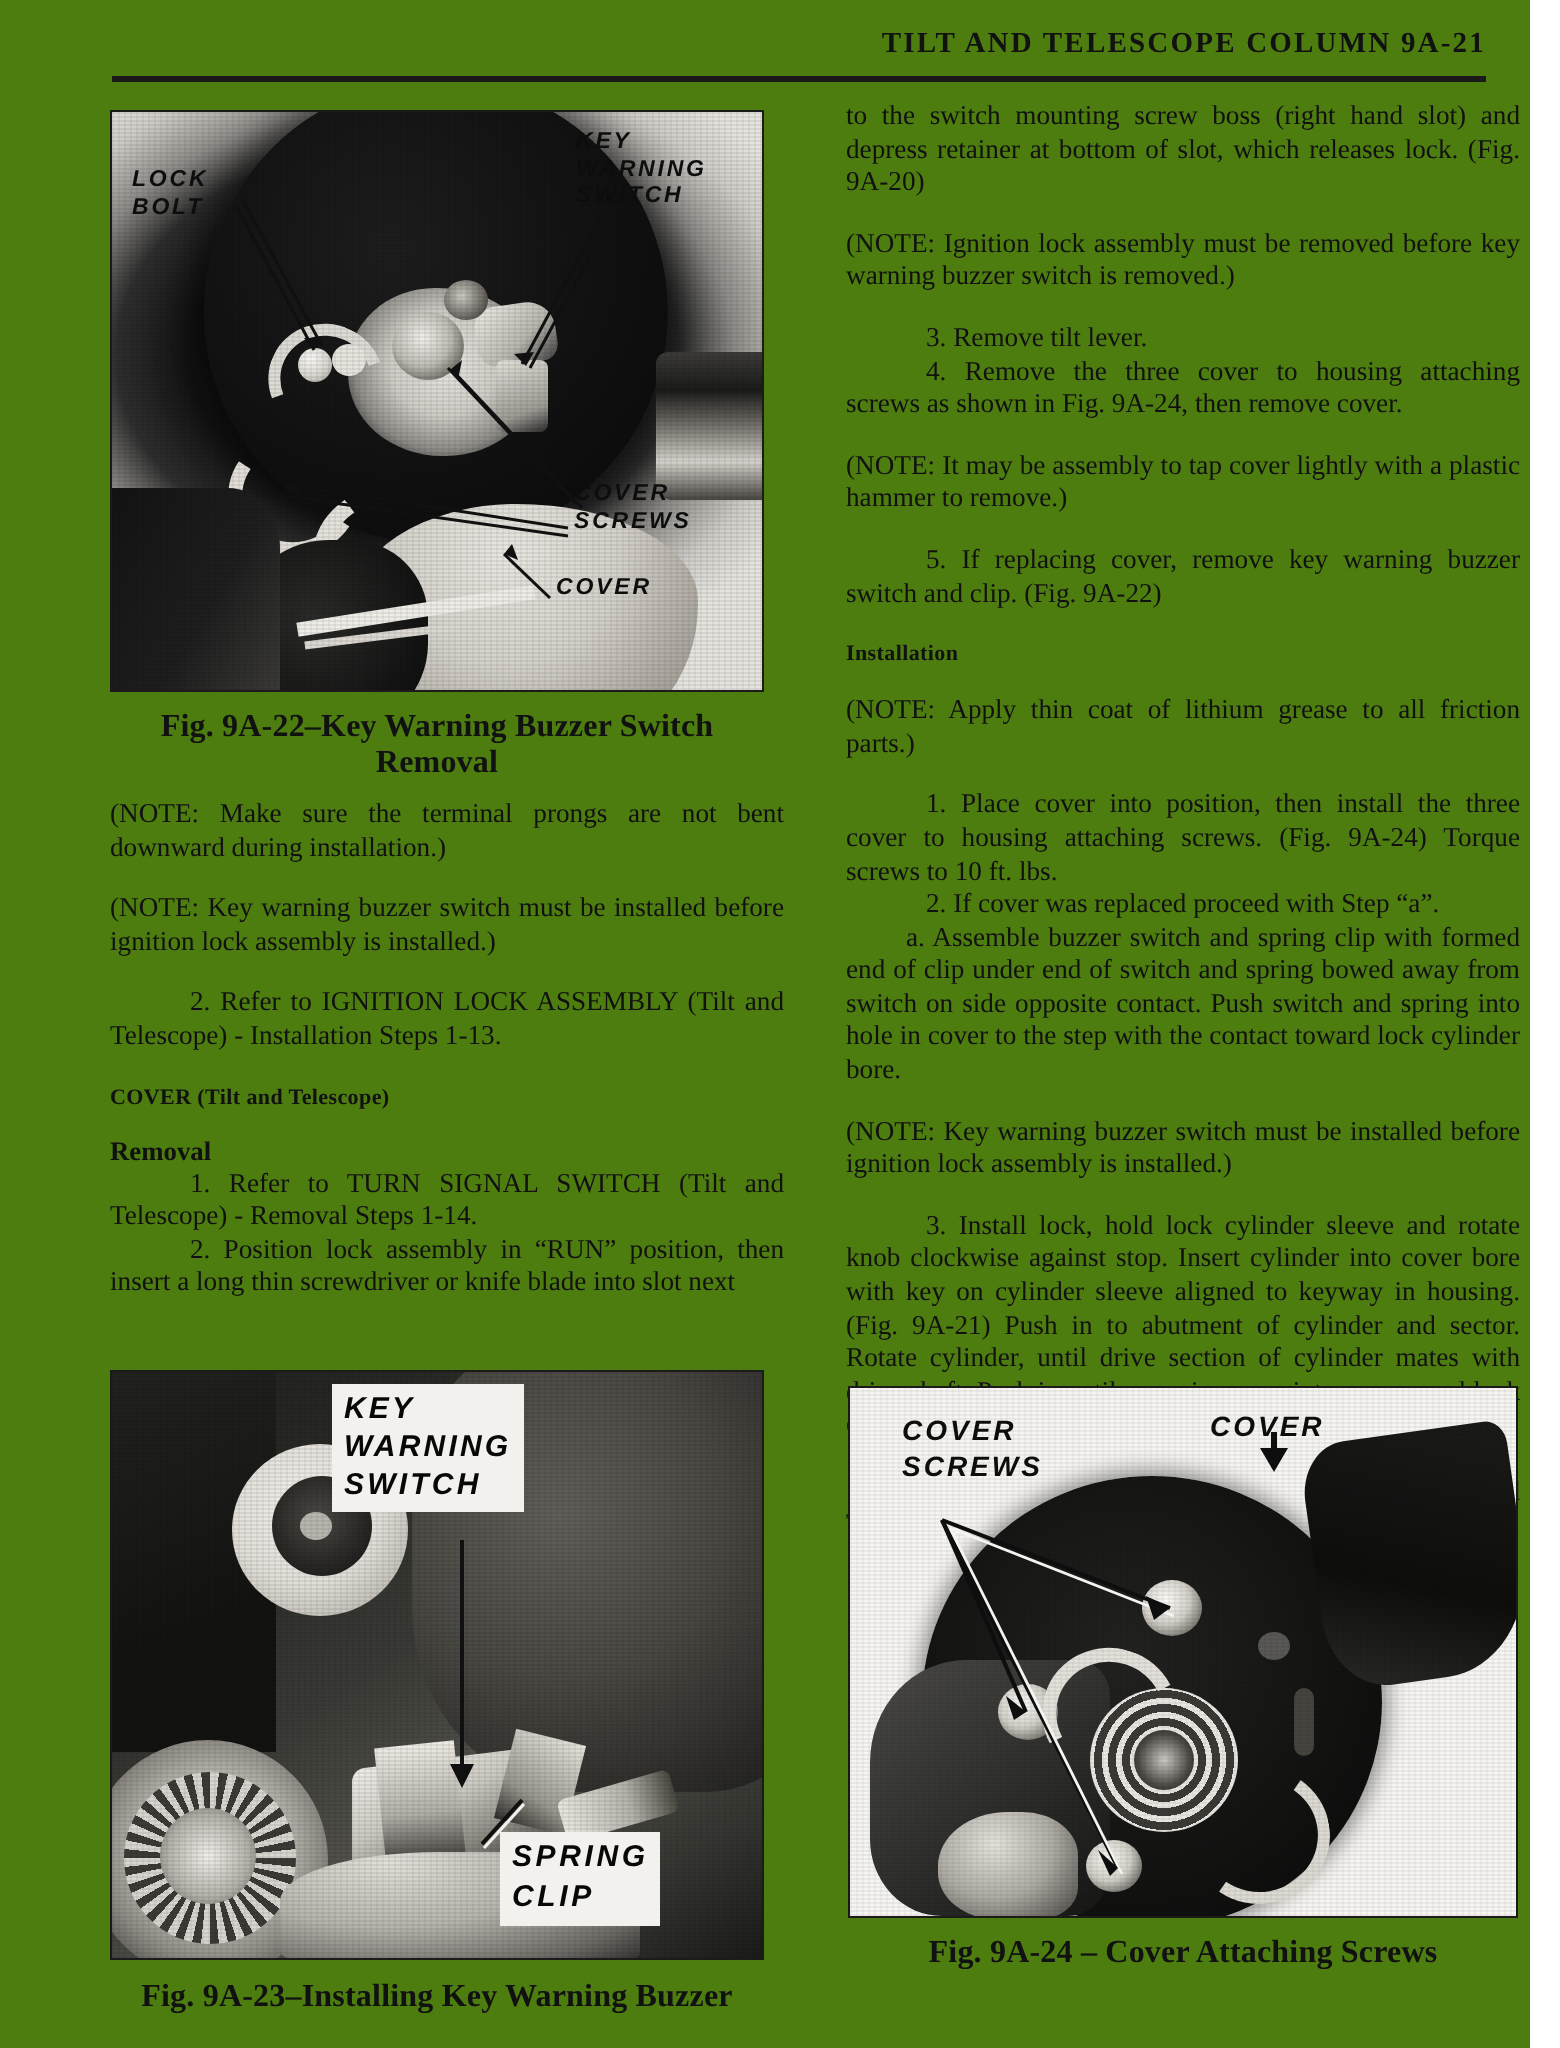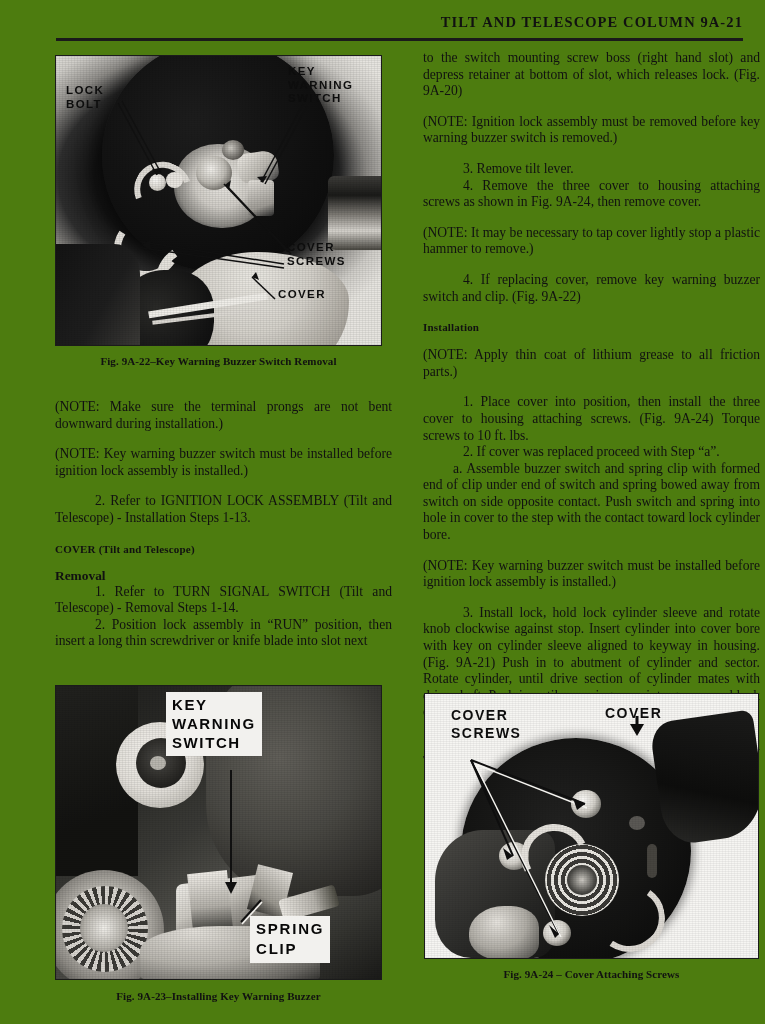--- a/index.html
+++ b/index.html
@@ -89,38 +89,39 @@
   .photo-frame {
     position: relative;
     border: 1.6px solid #1b1b1b;
     background: #f4f4f2;
     overflow: hidden;
   }
   .caption {
     position: absolute;
     width: 100%;
     text-align: center;
-    font-size: 11px;
+    font-size: 16px;
     font-weight: bold;
     font-family: "Liberation Serif", serif;
     letter-spacing: 0.1px;
   }
 
   
   .ph { position: absolute; }
 
   .callout {
     position: absolute;
     font-family: "Liberation Sans", sans-serif;
     font-size: 11.5px;
     font-weight: bold;
     letter-spacing: 1.4px;
     line-height: 13.5px;
     color: #0d0d0d;
     white-space: pre-line;
+    font-style: italic;
   }
   .callout.boxed {
     background: #f2f1ee;
     padding: 3px 6px 4px 6px;
     color: #080808;
   }
 
   svg.overlay {
     position: absolute;
     left: 0; top: 0;
@@ -256,22 +257,22 @@
     <h4 class="subheading">Removal</h4>
     <p class="body tight indent-more">1. Refer to TURN SIGNAL SWITCH (Tilt and Telescope) - Removal Steps 1-14.</p>
     <p class="body tight indent-more">2. Position lock assembly in “RUN” position, then insert a long thin screwdriver or knife blade into slot next</p>
   </div>
 
   <div class="col col-right" style="top:50px;">
     <p class="body tight">to the switch mounting screw boss (right hand slot) and depress retainer at bottom of slot, which releases lock. (Fig. 9A-20)</p>
     <p class="body gap">(NOTE: Ignition lock assembly must be removed before key warning buzzer switch is removed.)</p>
     <p class="body gap indent-more">3. Remove tilt lever.</p>
     <p class="body tight indent-more">4. Remove the three cover to housing attaching screws as shown in Fig. 9A-24, then remove cover.</p>
-    <p class="body gap">(NOTE: It may be necessary to tap cover lightly stop a plastic hammer to remove.)</p>
-    <p class="body gap indent-more">4. If replacing cover, remove key warning buzzer switch and clip. (Fig. 9A-22)</p>
+    <p class="body gap">(NOTE: It may be assembly to tap cover lightly with a plastic hammer to remove.)</p>
+    <p class="body gap indent-more">5. If replacing cover, remove key warning buzzer switch and clip. (Fig. 9A-22)</p>
 
     <h3 class="heading">Installation</h3>
     <p class="body gap">(NOTE: Apply thin coat of lithium grease to all friction parts.)</p>
     <p class="body gap indent-more">1. Place cover into position, then install the three cover to housing attaching screws. (Fig. 9A-24) Torque screws to 10 ft. lbs.</p>
     <p class="body tight indent-more">2. If cover was replaced proceed with Step “a”.</p>
     <p class="body tight subpara">a.   Assemble buzzer switch and spring clip with formed end of clip under end of switch and spring bowed away from switch on side opposite contact. Push switch and spring into hole in cover to the step with the contact toward lock cylinder bore.</p>
     <p class="body gap">(NOTE: Key warning buzzer switch must be installed before ignition lock assembly is installed.)</p>
     <p class="body gap indent-more">3. Install lock, hold lock cylinder sleeve and rotate knob clockwise against stop. Insert cylinder into cover bore with key on cylinder sleeve aligned to keyway in housing. (Fig. 9A-21) Push in to abutment of cylinder and sector. Rotate cylinder, until drive section of cylinder mates with drive shaft. Push in until snap ring pops into groove and lock cylinder is secured in cover. Check freedom of rotation.</p>
     <p class="body tight indent-more">4. Install tilt lever.</p>
     <p class="body tight indent-more">5. Refer to TURN SIGNAL SWITCH (Tilt and Telescope) - Installation Steps 1-17.</p>

